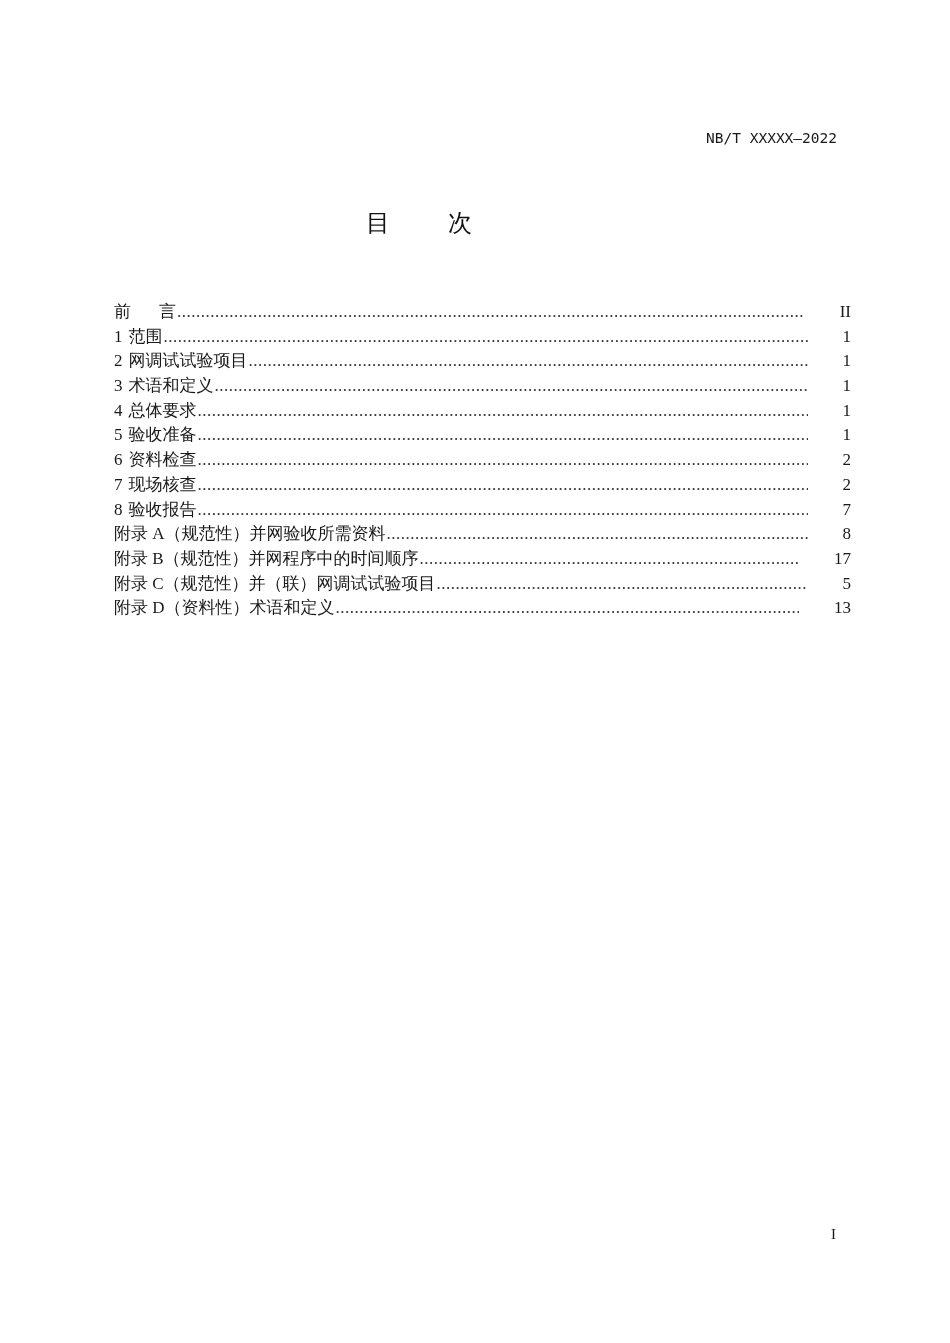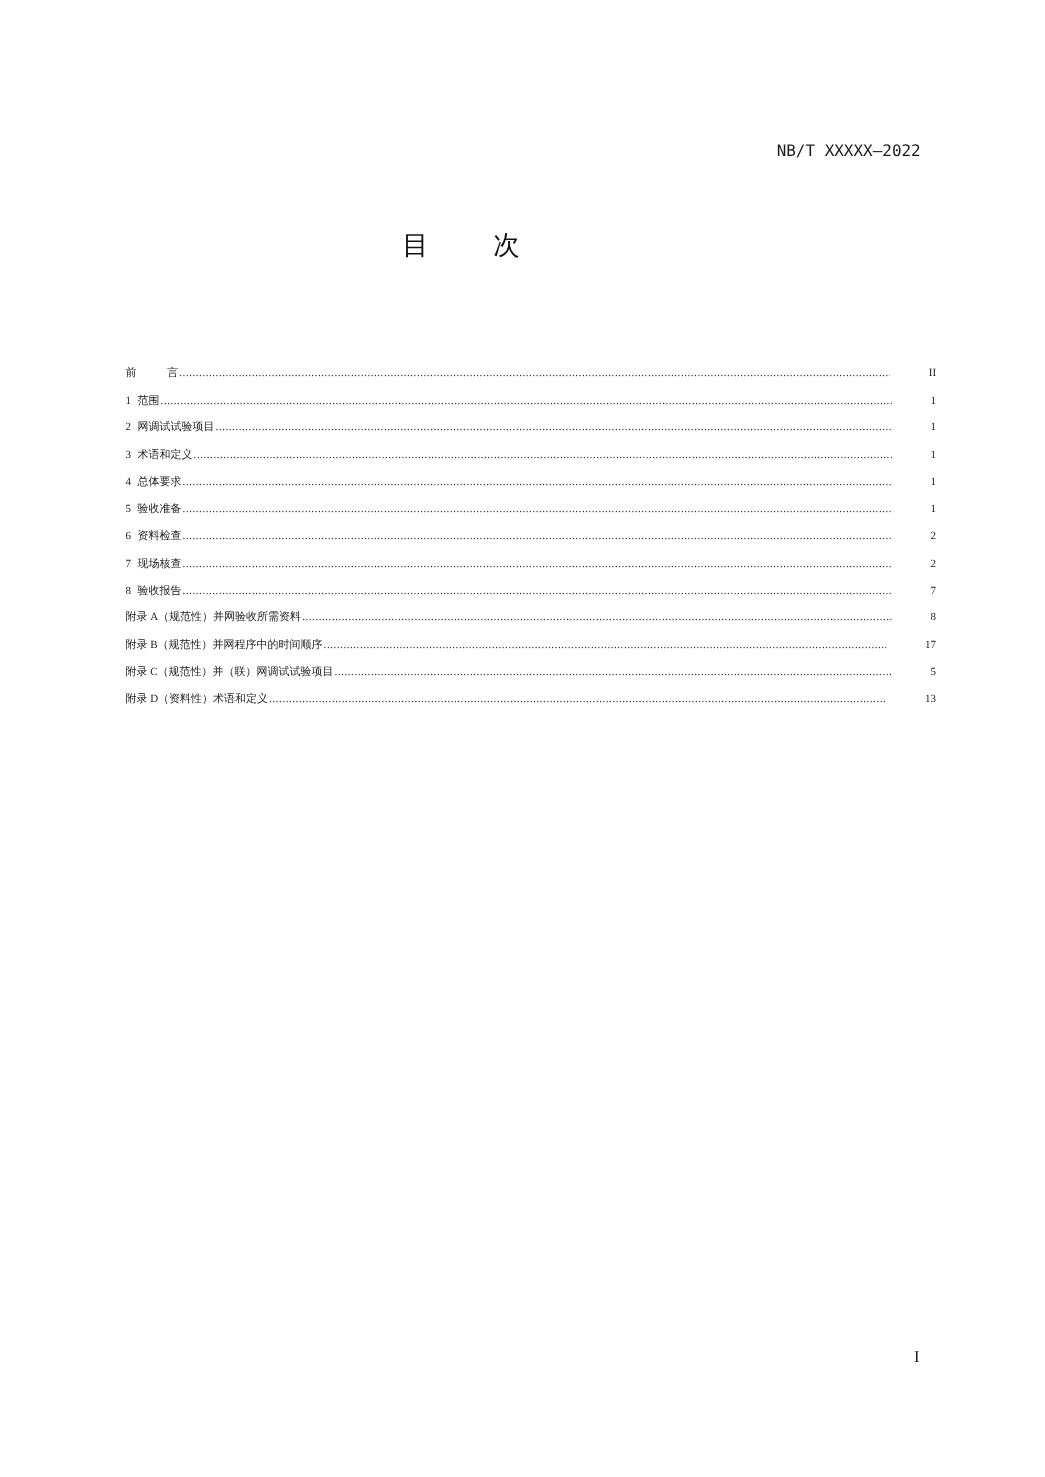--- a/index.html
+++ b/index.html
@@ -5,26 +5,26 @@
   html, body { margin: 0; padding: 0; background: #ffffff; }
   body { width: 950px; height: 1343px; position: relative; overflow: hidden; color: #111; }
   .doc-code {
     position: absolute; top: 130px; right: 113px;
     font-family: "DejaVu Sans Mono", monospace; font-size: 14.5px; letter-spacing: 0px;
     color: #1a1a1a;
     text-align: center;
   }
   .title {
     position: absolute; top: 207px; left: 0; width: 826px; text-align: center;
-    font-family: Liberation Sans, sans-serif; font-size: 24px; letter-spacing: 26px;
+    font-family: Liberation Serif, serif; font-size: 24px; letter-spacing: 26px;
     padding-left: 38px; box-sizing: border-box; color: #111;
   }
   .toc {
-    position: absolute; top: 328px; left: 114px; width: 737px;
-    font-family: "Liberation Serif", serif; font-size: 10px; color: #1a1a1a;
+    position: absolute; top: 300px; left: 114px; width: 737px;
+    font-family: "Liberation Serif", serif; font-size: 17px; color: #1a1a1a;
   }
   .toc-row {
     display: flex; align-items: baseline; height: 24.7px; line-height: 24.7px; white-space: nowrap;
   }
   .toc-label { flex: 0 0 auto; }
   .toc-label .num { margin-right: 6px; }
   .toc-label .gap { display: inline-block; width: 28px; }
   .toc-dots {
     flex: 1 1 auto; overflow: hidden; margin: 0 1px;
     font-family: "Liberation Serif", serif; letter-spacing: 0.5px; color: #333;

